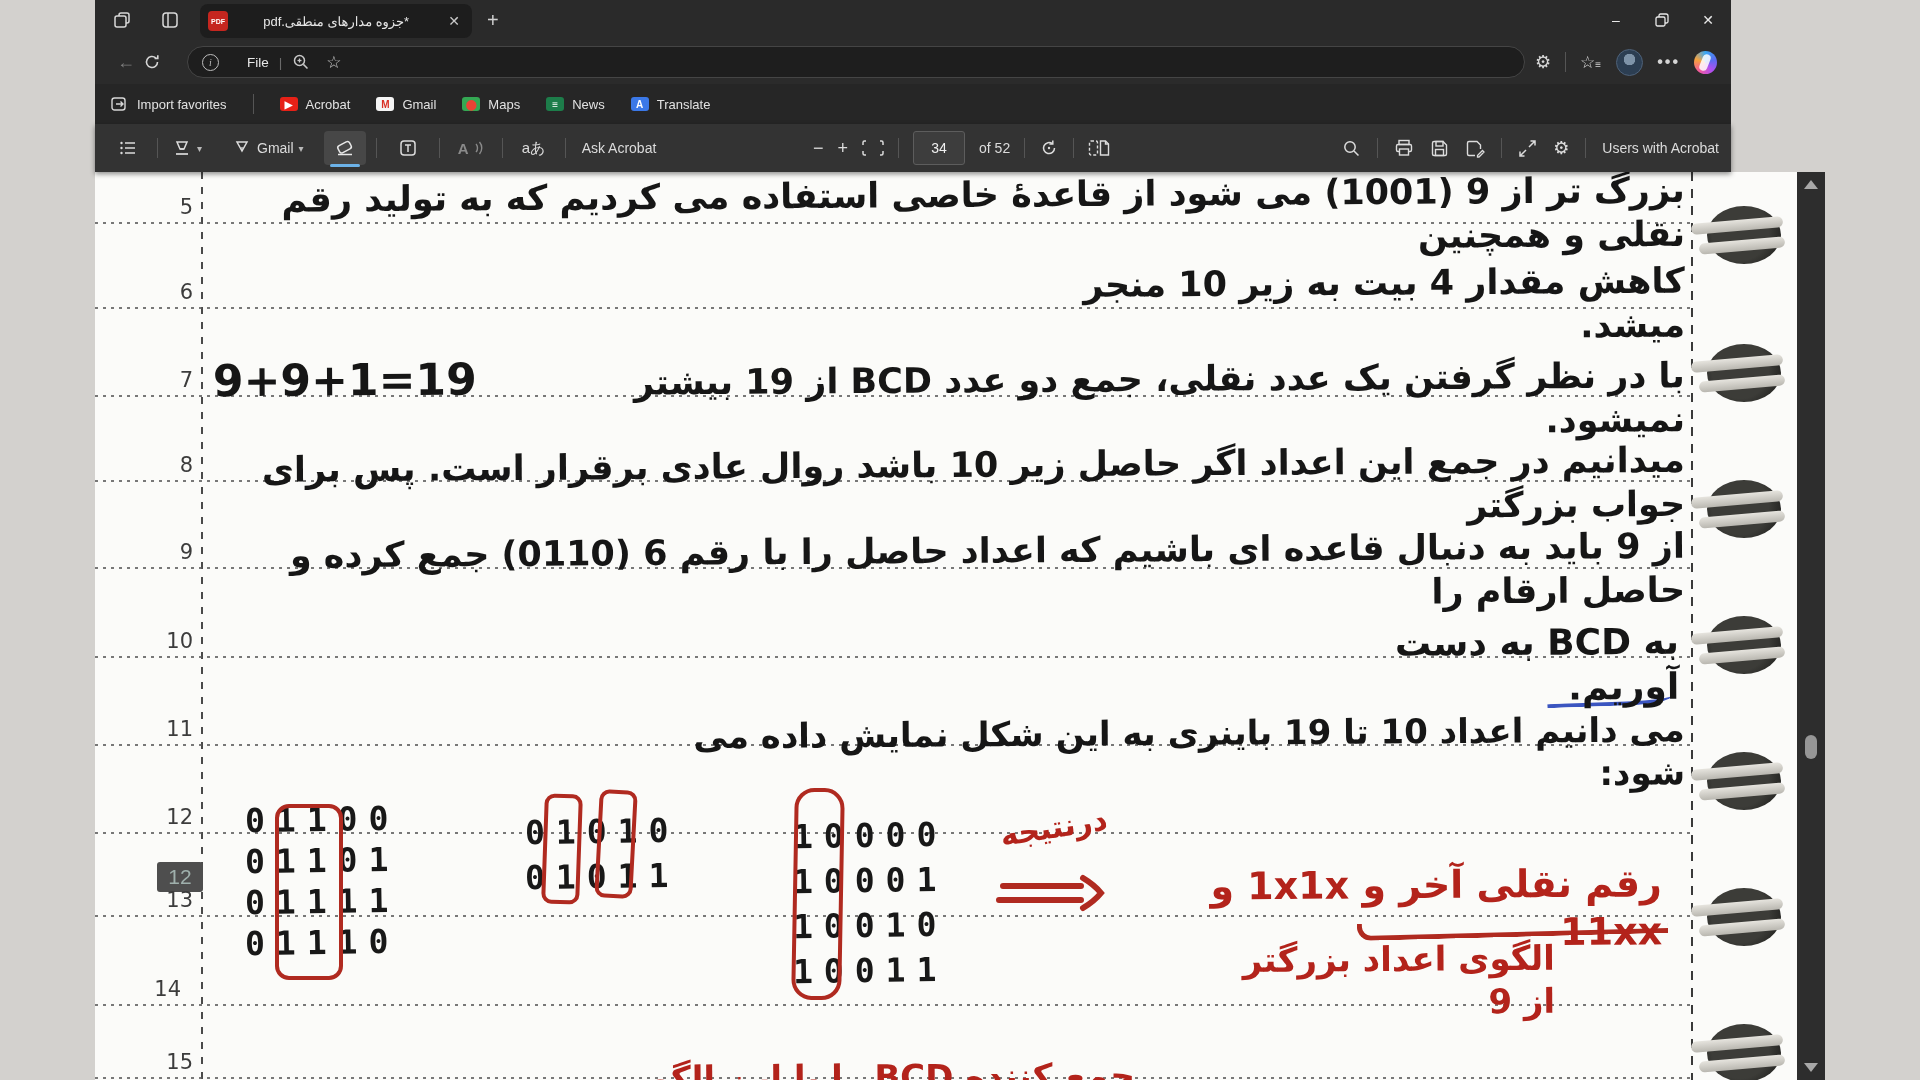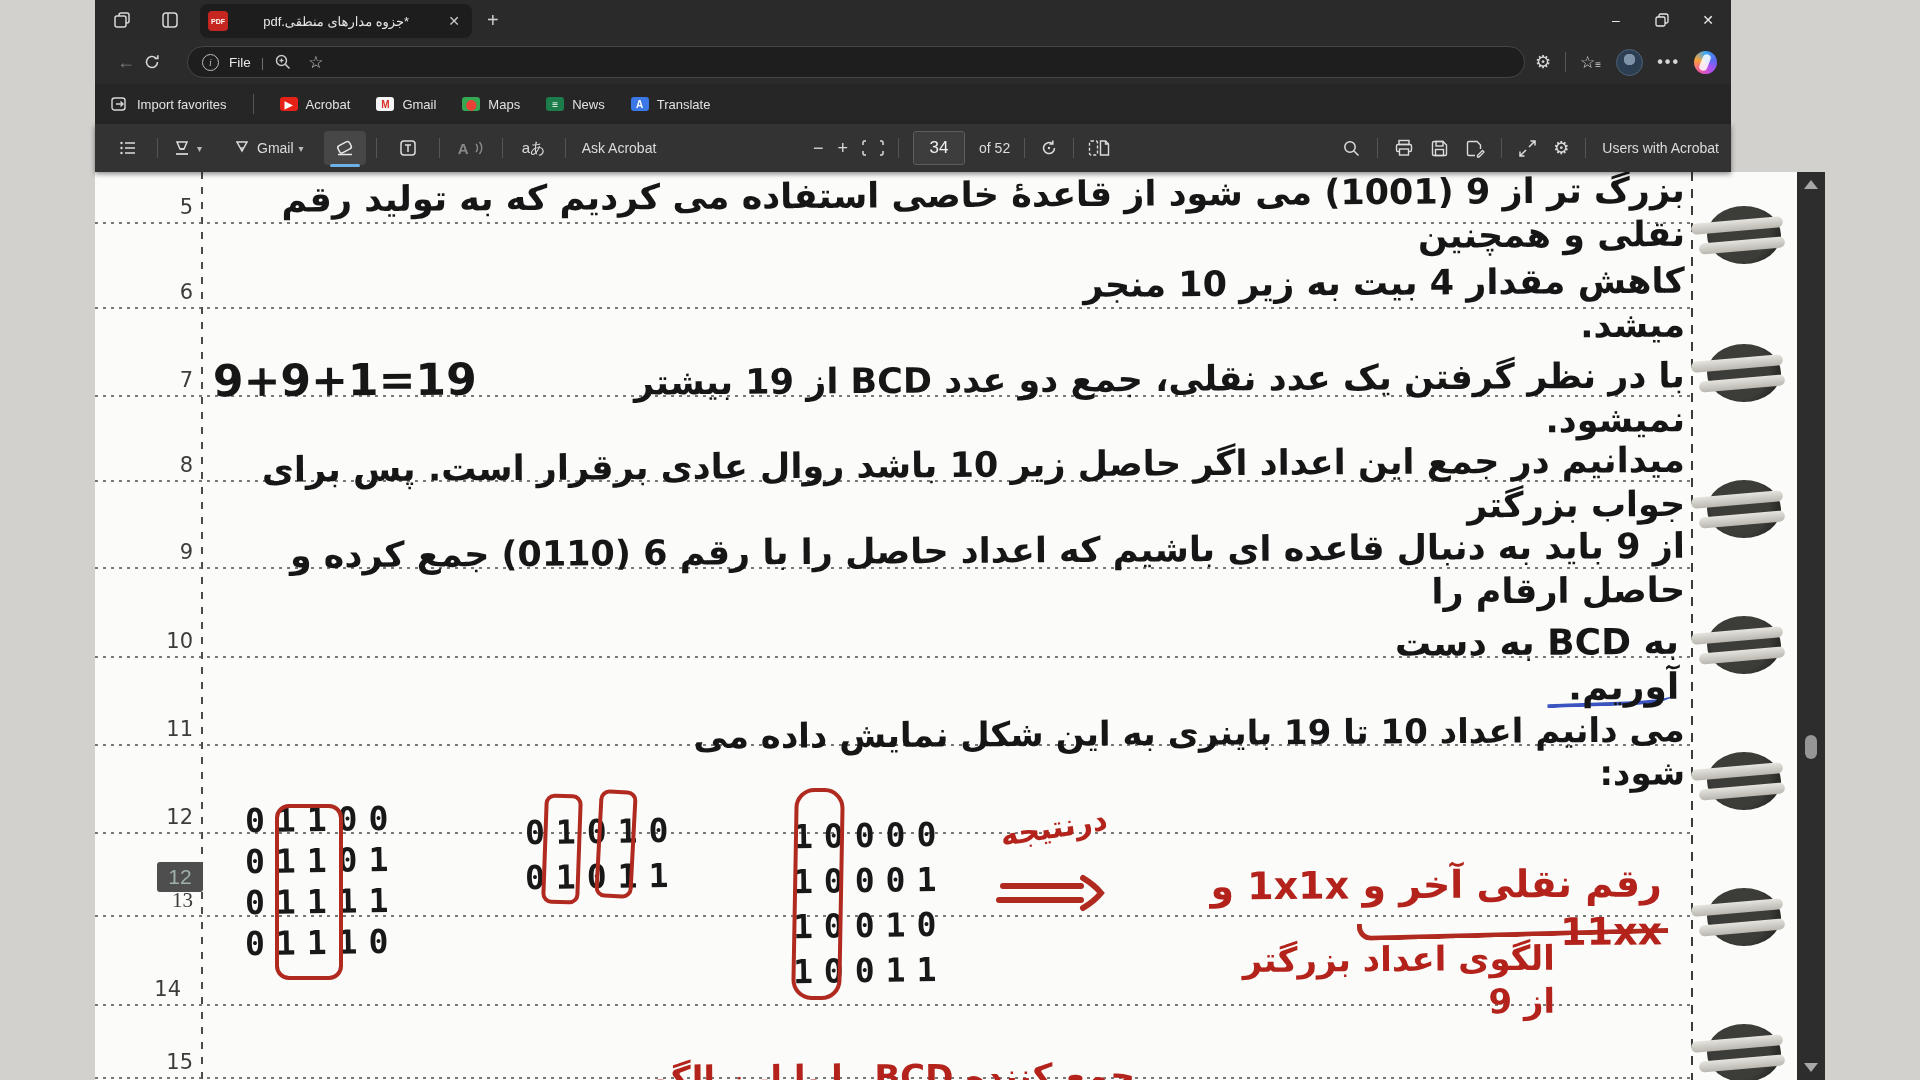--- a/index.html
+++ b/index.html
@@ -45,21 +45,21 @@
   
   .pdfbar{position:absolute;left:0;top:124px;width:100%;height:48px;background:#333333;display:flex;align-items:center;
           color:#dcdcdc;font-size:14px;padding:0 12px;box-sizing:border-box;box-shadow:0 2px 5px rgba(0,0,0,.45);z-index:5;}
   .pb-btn{height:34px;min-width:30px;display:flex;align-items:center;justify-content:center;gap:5px;padding:0 6px;border-radius:4px;position:relative;}
   .pb-btn.active{background:#474747;}
   .pb-btn.active::after{content:"";position:absolute;left:6px;right:6px;bottom:-2px;height:3px;border-radius:2px;background:#6cb2e8;}
   .chev{font-size:10px;color:#b9b9b9;}
   .dim{color:#8a8a8a;}
   .center-group{position:absolute;left:718px;top:0;height:48px;display:flex;align-items:center;gap:14px;}
   .pagebox{width:46px;height:30px;background:#3d3d3d;border:1px solid #5d5d5d;border-radius:3px;color:#f0f0f0;
-           text-align:center;font-size:17px;font-family:"Liberation Sans",sans-serif;}
+           text-align:center;font-size:14px;font-family:"Liberation Sans",sans-serif;}
   .right-group{position:absolute;right:12px;top:0;height:48px;display:flex;align-items:center;gap:16px;}
   .glyph{font-size:18px;line-height:1;}
   
   .content{position:absolute;left:0;top:172px;width:1730px;height:908px;background:#fbfbf9;overflow:hidden;}
   .rule{position:absolute;left:0;height:2px;width:1600px;opacity:.8;
         background-image:repeating-linear-gradient(90deg,#575757 0 3px,transparent 3px 8px);}
   .margin-vline{position:absolute;left:106px;top:0;width:2px;height:100%;
         background-image:repeating-linear-gradient(180deg,#4a4a4a 0 7px,transparent 7px 15px);}
   .edge-vline{position:absolute;left:1596px;top:0;width:2px;height:100%;
         background-image:repeating-linear-gradient(180deg,#3a3a3a 0 9px,transparent 9px 17px);}
@@ -128,21 +128,21 @@
     <div class="addressbar">
       <div class="nav-ic" style="color:#7d7d7d">←</div>
       <div class="nav-ic">
         <svg class="ic" width="18" height="18" viewBox="0 0 18 18">
             <path d="M14.5 9a5.5 5.5 0 1 1-1.8-4.07" fill="none" stroke="#d6d6d6" stroke-width="1.6"></path>
             <path d="M14.8 2.2v3.2h-3.2" fill="none" stroke="#d6d6d6" stroke-width="1.6"></path>
           </svg>
       </div>
       <div class="omnibox">
         <span class="info-circle">i</span>
-        <span style="margin-left:10px">File</span>
+        <span style="margin-left:28px">File</span>
         <span class="omni-sep">|</span>
         <span class="omni-right">
           <span>
             <svg class="ic" width="18" height="18" viewBox="0 0 18 18">
                 <circle cx="7.5" cy="7.5" r="5" fill="none" stroke="#c9c9c9" stroke-width="1.5"></circle>
                 <line x1="11.4" y1="11.4" x2="15.5" y2="15.5" stroke="#c9c9c9" stroke-width="1.5"></line>
                 <line x1="5.5" y1="7.5" x2="9.5" y2="7.5" stroke="#c9c9c9" stroke-width="1.3"></line>
                 <line x1="7.5" y1="5.5" x2="7.5" y2="9.5" stroke="#c9c9c9" stroke-width="1.3"></line>
               </svg>
           </span>
@@ -336,21 +336,21 @@
         <div class="linenum" style="left: 52px; top: 281px;">8</div>
         <div class="rule" style="top: 395px;"></div>
         <div class="linenum" style="left: 52px; top: 368px;">9</div>
         <div class="rule" style="top: 484px;"></div>
         <div class="linenum" style="left: 52px; top: 457px;">10</div>
         <div class="rule" style="top: 572px;"></div>
         <div class="linenum" style="left: 52px; top: 545px;">11</div>
         <div class="rule" style="top: 660px;"></div>
         <div class="linenum" style="left: 52px; top: 633px;">12</div>
         <div class="rule" style="top: 743px;"></div>
-        <div class="linenum" style="left: 52px; top: 716px; font-family: Liberation Serif, serif;">13</div>
+        <div class="linenum" style="left: 52px; top: 716px;">13</div>
         <div class="rule" style="top: 832px;"></div>
         <div class="linenum" style="left: 40px; top: 805px;">14</div>
         <div class="rule" style="top: 905px;"></div>
         <div class="linenum" style="left: 52px; top: 878px; text-align: right;">15</div>
         <div class="hand " style="left: 115px; top: 2px; width: 1475px; font-size: 35px;">بزرگ تر از 9 (1001) می شود از قاعدهٔ خاصی استفاده می کردیم که به تولید رقم نقلی و همچنین</div>
         <div class="hand " style="left: 905px; top: 90px; width: 685px; font-size: 35px;">کاهش مقدار 4 بیت به زیر 10 منجر میشد.</div>
         <div class="hand ltr" style="left: 118px; top: 180px; width: 370px; font-size: 44px;">9+9+1=19</div>
         <div class="hand " style="left: 520px; top: 186px; width: 1070px; font-size: 35px;">با در نظر گرفتن یک عدد نقلی، جمع دو عدد BCD از 19 بیشتر نمیشود.</div>
         <div class="hand " style="left: 105px; top: 272px; width: 1485px; font-size: 35px;">میدانیم در جمع این اعداد اگر حاصل زیر 10 باشد روال عادی برقرار است. پس برای جواب بزرگتر</div>
         <div class="hand " style="left: 82px; top: 358px; width: 1508px; font-size: 35px;">از 9 باید به دنبال قاعده ای باشیم که اعداد حاصل را با رقم 6 (0110) جمع کرده و حاصل ارقام را</div>

